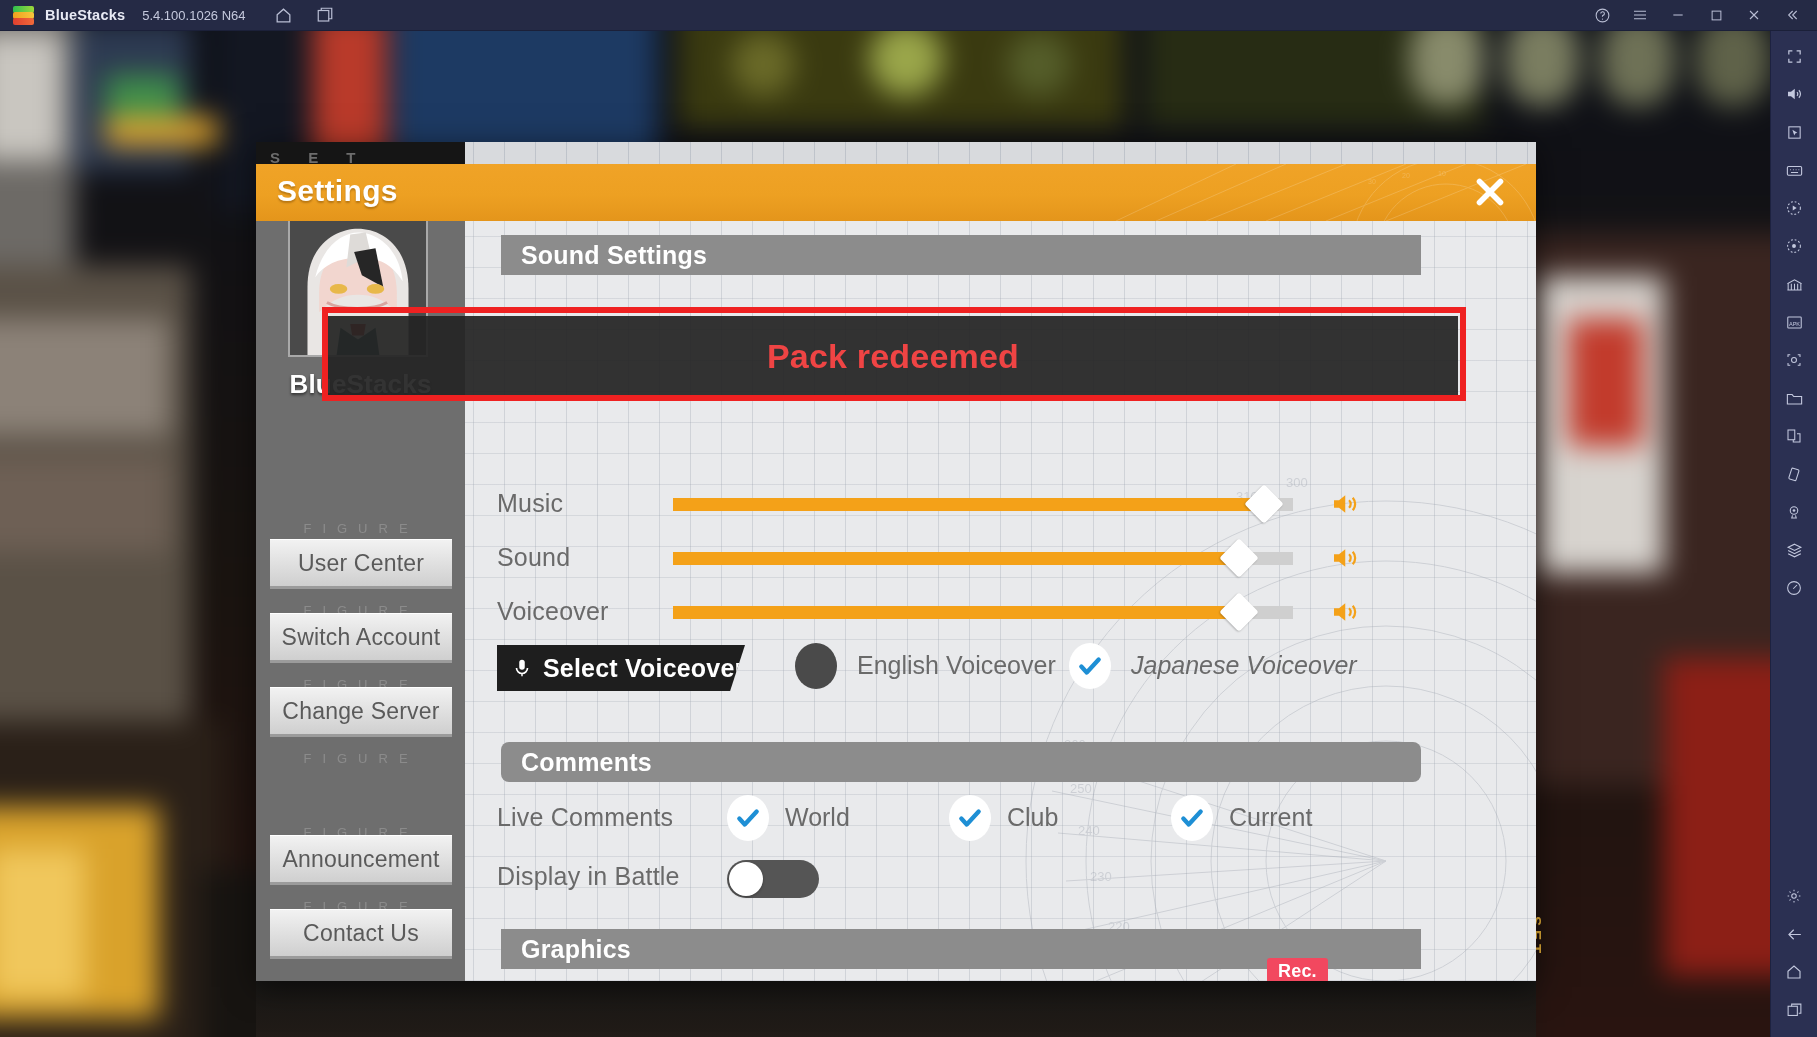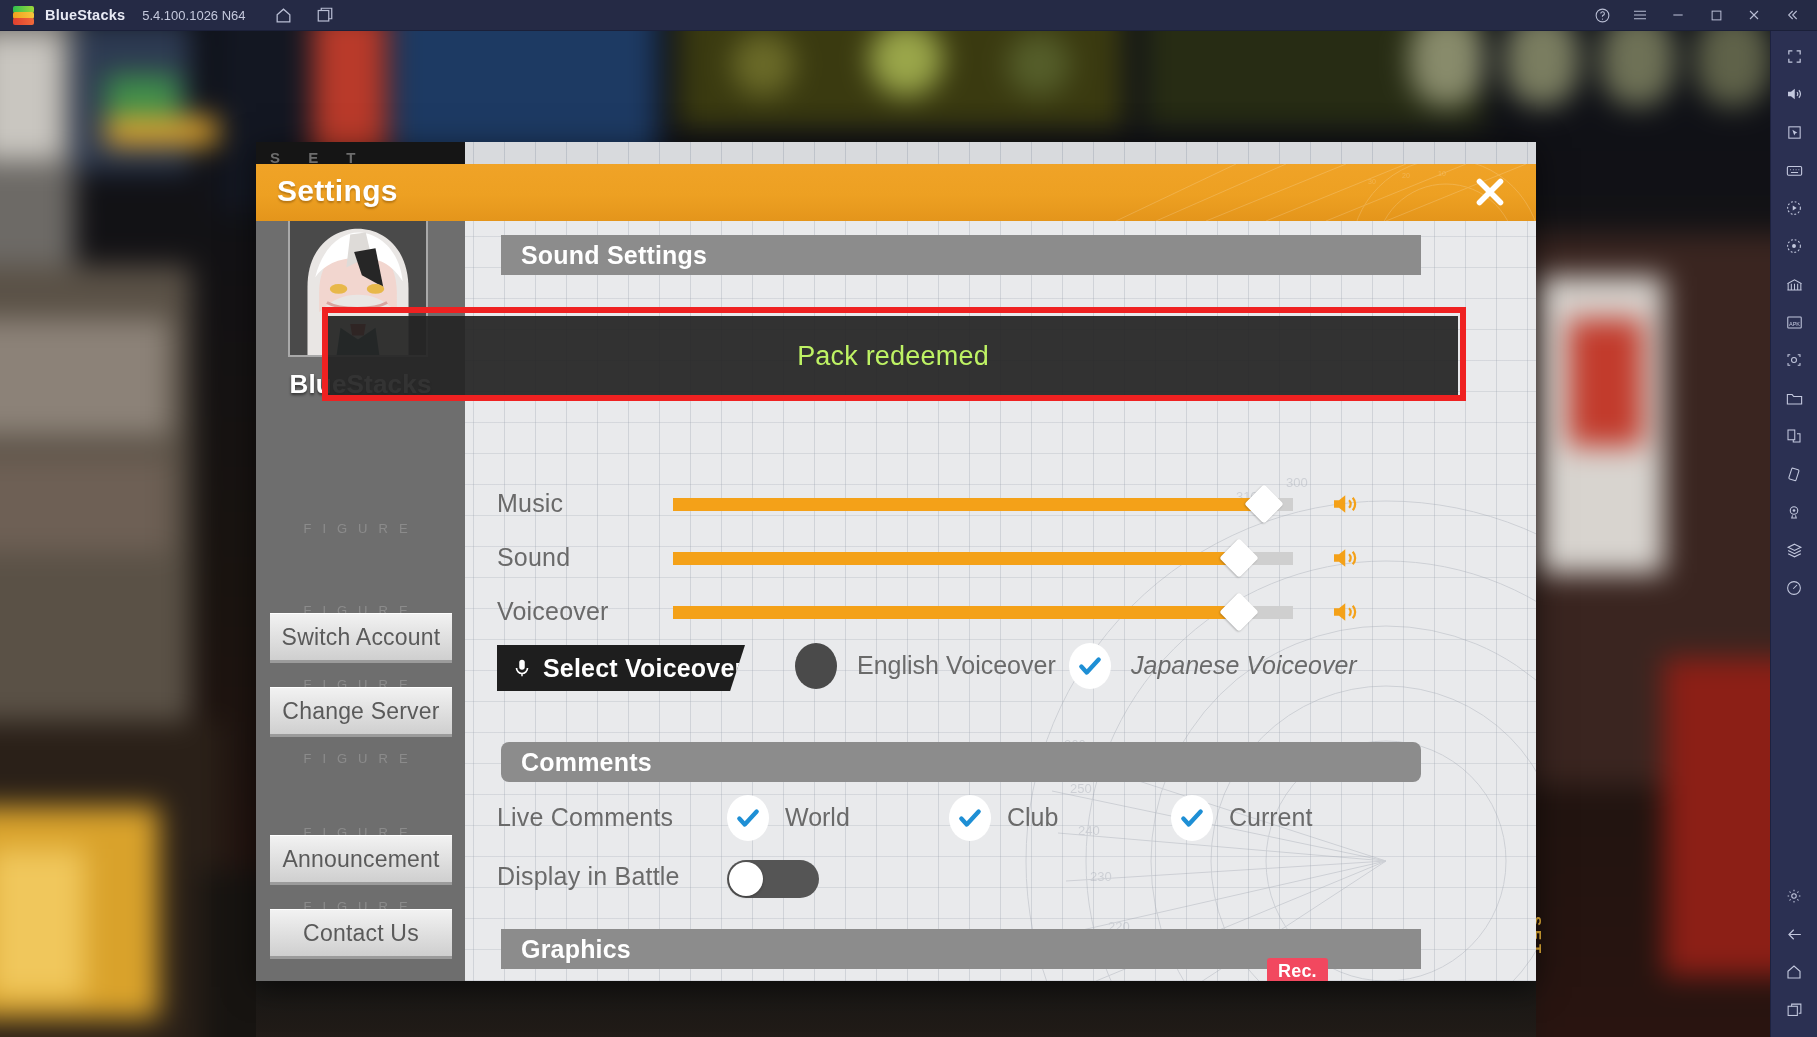--- a/index.html
+++ b/index.html
@@ -201,21 +201,21 @@
     border-left:13px solid #f2485f; border-bottom:13px solid transparent;
   }
 
   
   #toast-wrap { position:absolute; left:0; top:0; width:1770px; height:1006px; z-index:40; pointer-events:none; }
   #toast {
     position:absolute; left:328px; top:285px; width:1130px; height:80px;
     background: rgba(36,36,36,.93);
     display:flex; align-items:center; justify-content:center;
   }
-  #toast .ttext { color:#bef264; font-size:27px; letter-spacing:.2px; }
+  #toast .ttext { color:#ef4444; font-size:34px; letter-spacing:.2px;font-weight:bold; }
   #highlight {
     position:absolute; left:322px; top:276px; width:1144px; height:94px;
     border:6px solid #ef2121;
   }
 
   
   #bottom-band {
     position:absolute; left:256px; top:950px; width:1280px; height:56px;
     background:linear-gradient(180deg,#181715 0%, #221c18 100%);
     z-index:18;
@@ -509,20 +509,23 @@
               <ellipse cx="50" cy="72" rx="9" ry="5" fill="#e8b84a"></ellipse>
               <ellipse cx="88" cy="72" rx="9" ry="5" fill="#e8b84a"></ellipse>
               <path d="M38 86 C52 94 86 94 100 86" stroke="#d8a5a0" stroke-width="3" fill="none"></path>
               <path d="M52 112 L70 124 L88 112 L92 140 L48 140 Z" fill="#2b5e52"></path>
               <path d="M62 108 L78 108 L76 120 L64 120 Z" fill="#c0392b"></path>
             </svg>
           </div>
           <div id="player-name">BlueStacks</div>
 
           <div class="side-btn-ghost" style="top:300px;">FIGURE</div>
+          <div class="side-btn" style="top:318px;">
+            <span>User Center</span>
+          </div>
 
           <div class="side-btn-ghost" style="top:382px;">FIGURE</div>
           <div class="side-btn" style="top:392px;">
             <span>Switch Account</span>
           </div>
 
           <div class="side-btn-ghost" style="top:456px;">FIGURE</div>
           <div class="side-btn" style="top:466px;">
             <span>Change Server</span>
           </div>

